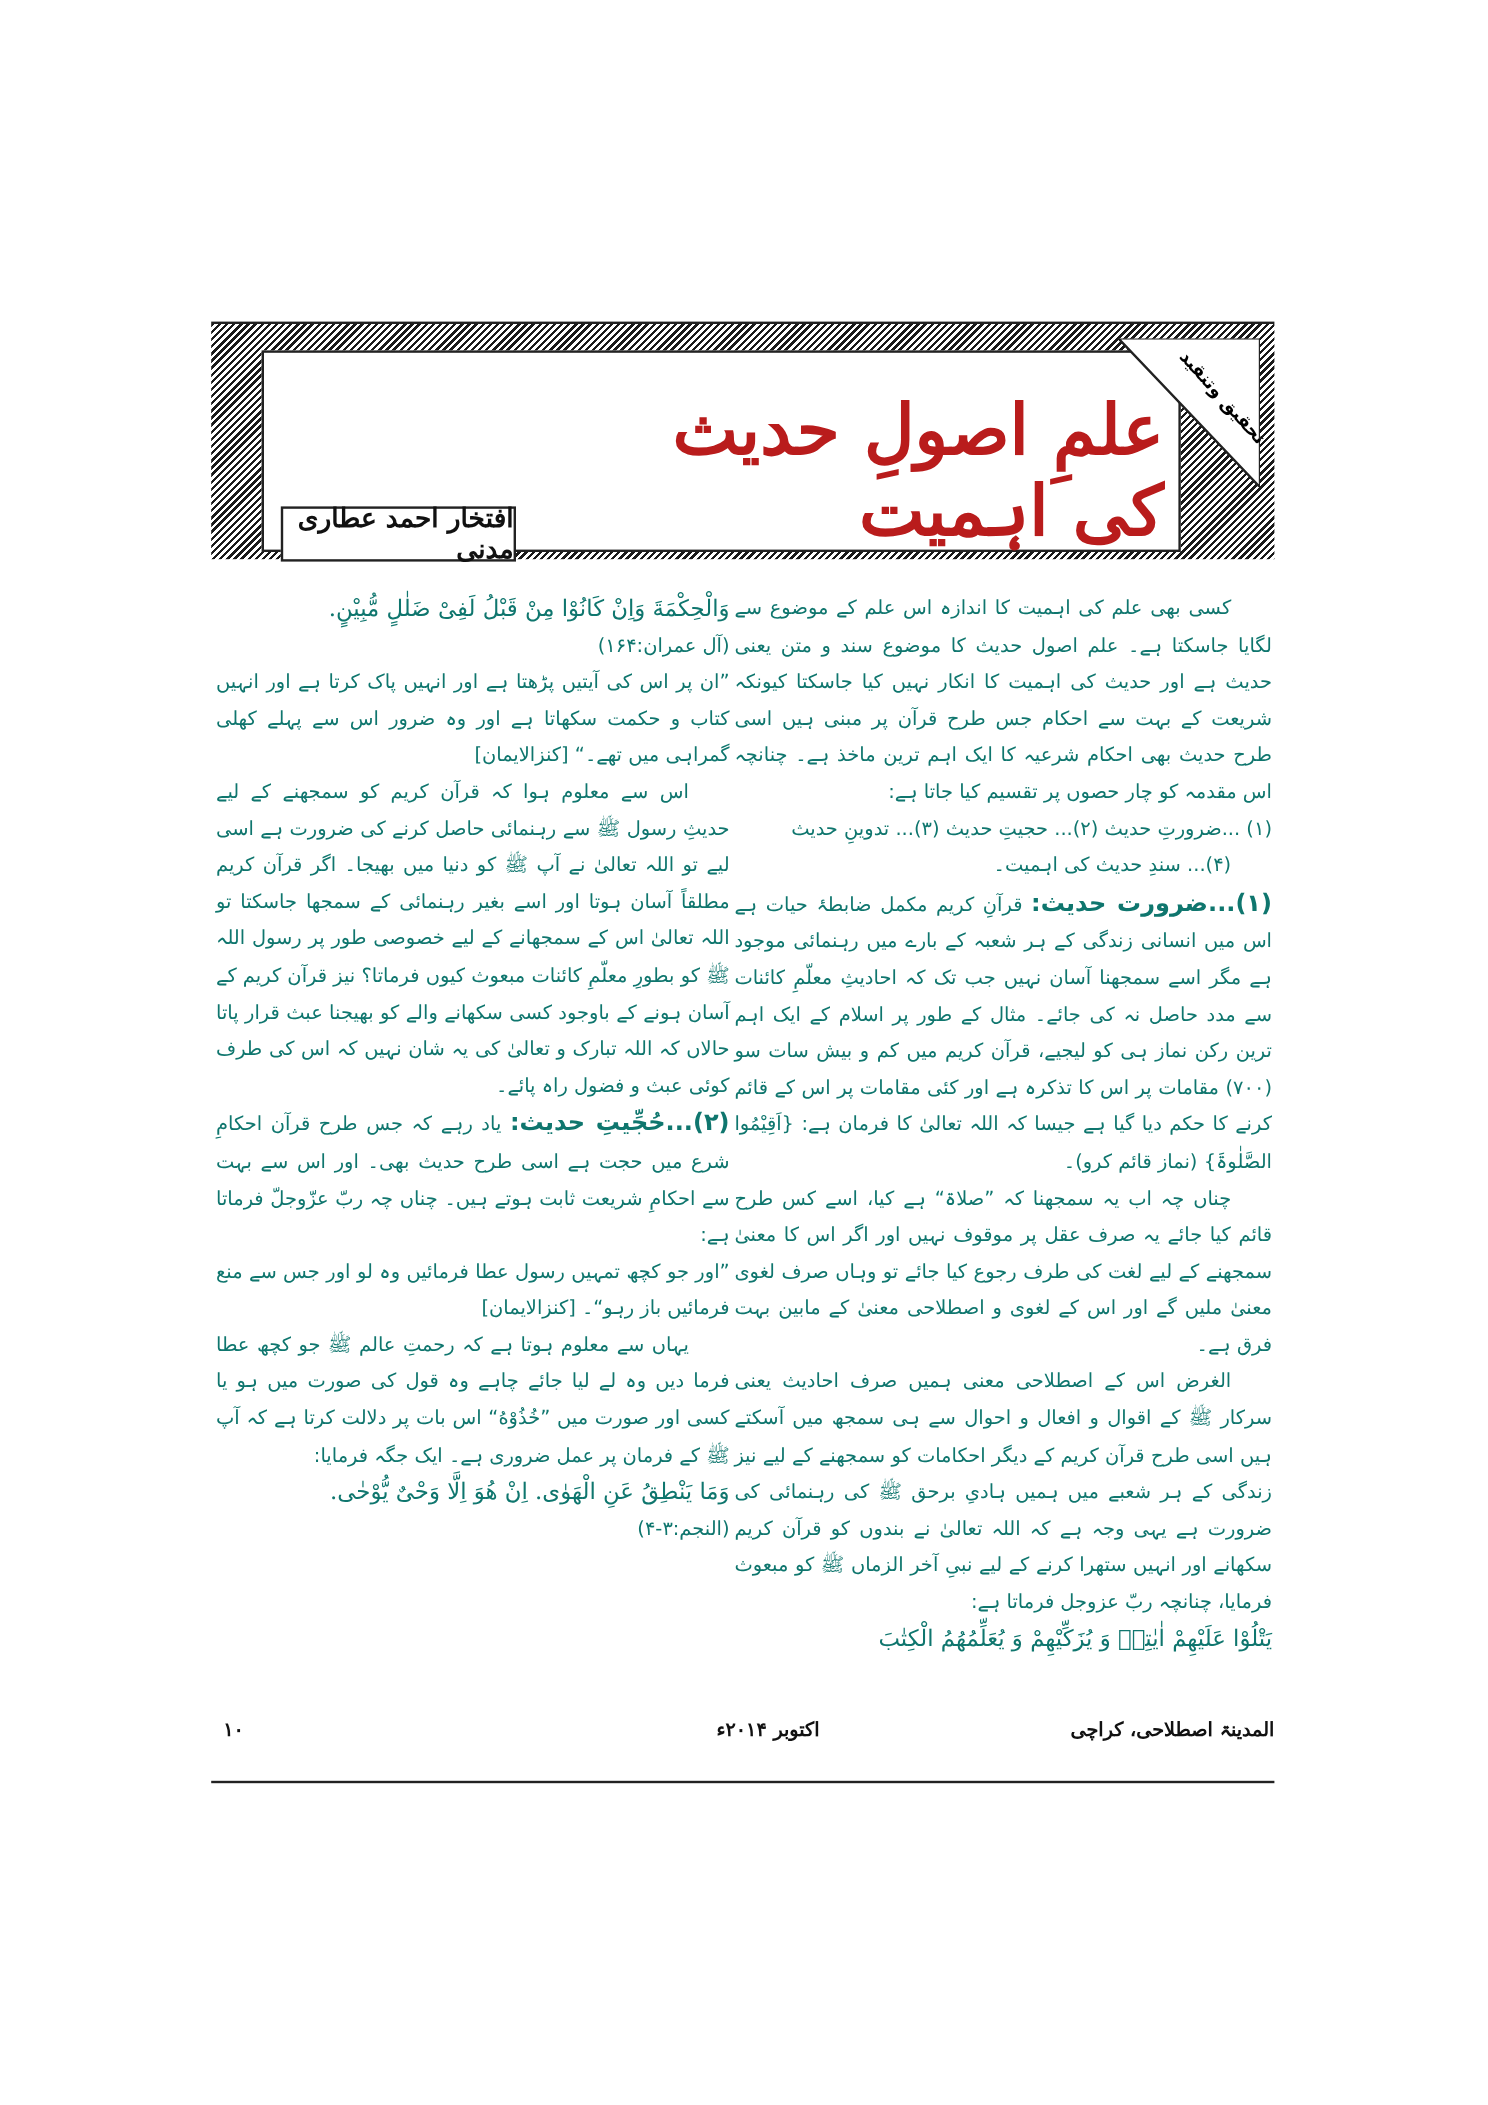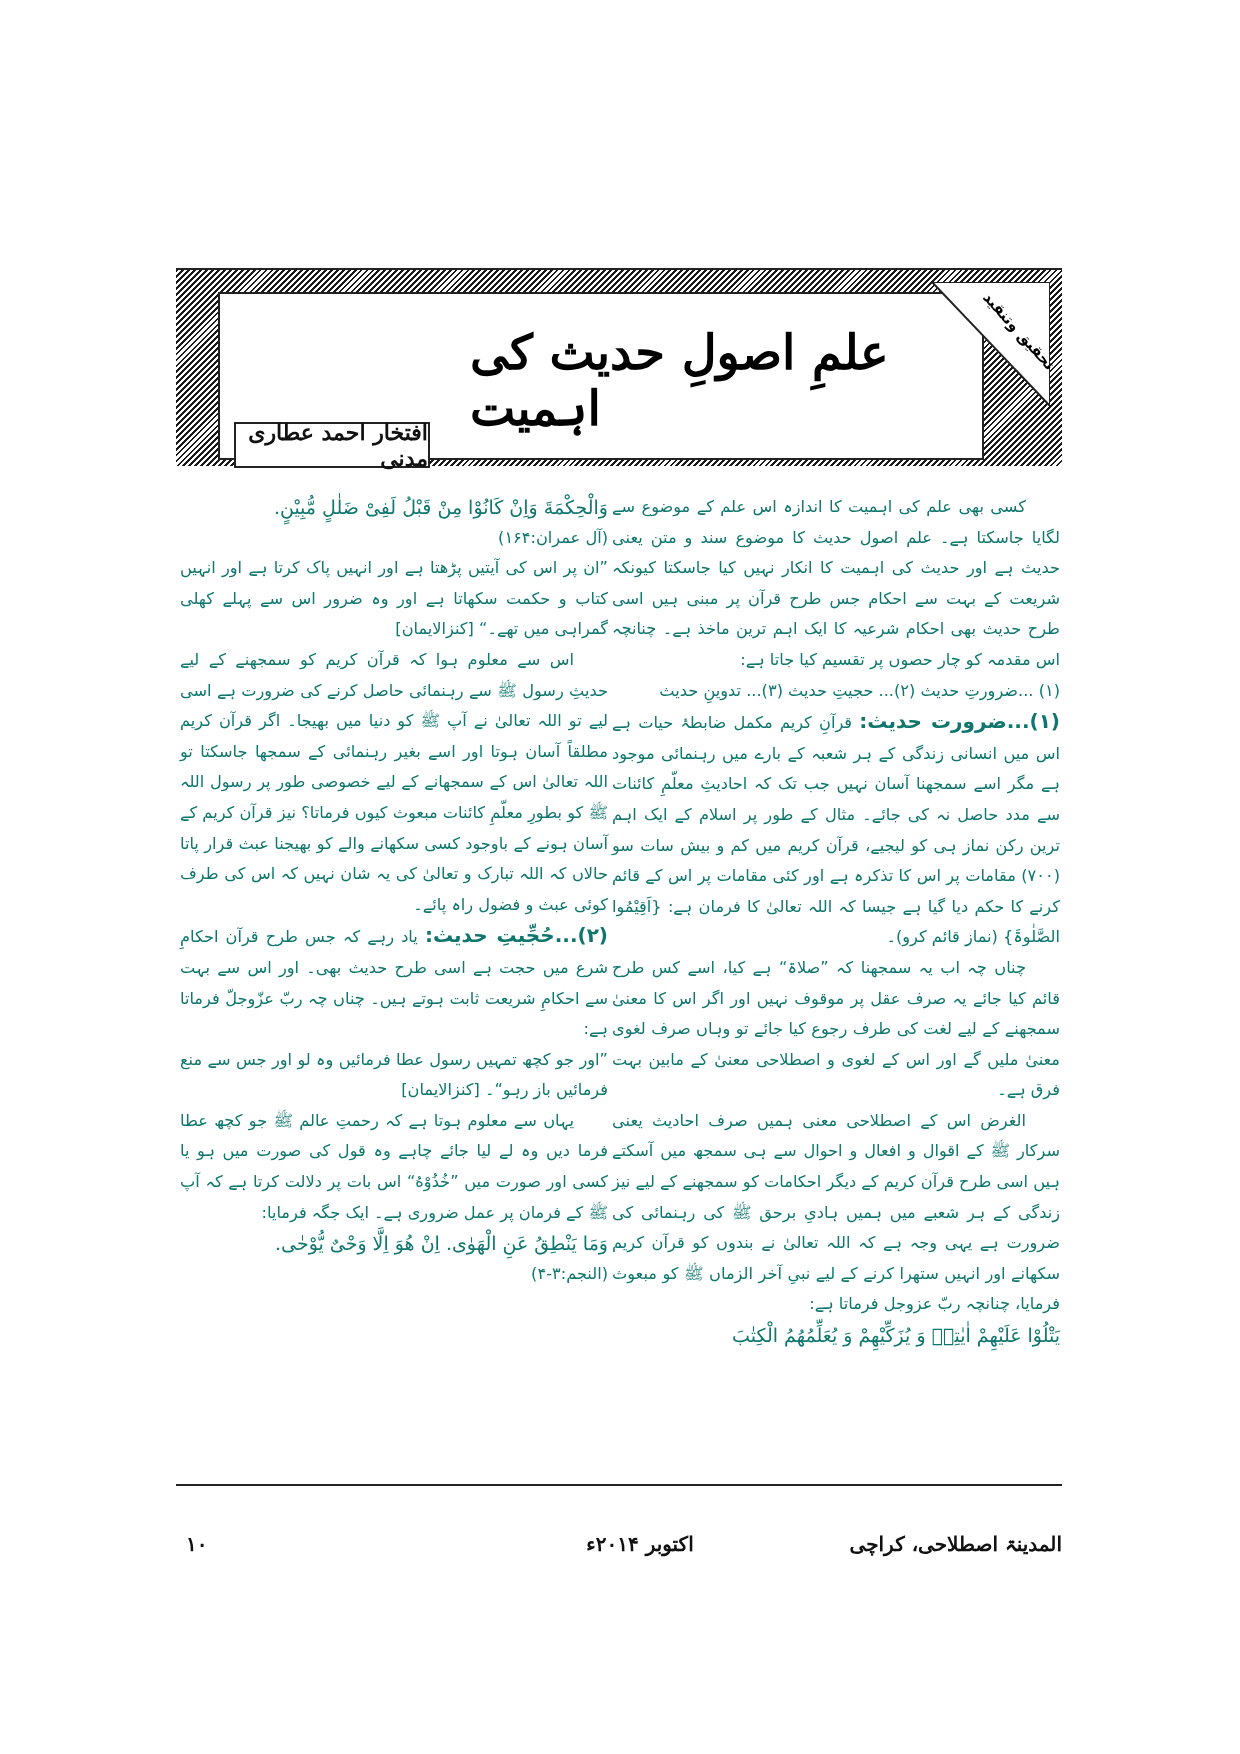--- a/index.html
+++ b/index.html
@@ -24,22 +24,22 @@
     }
     #corner svg { position: absolute; left: 0; top: 0; }
     #corner-label {
       position: absolute; left: 32px; top: 40px; width: 110px;
       transform: rotate(48deg); transform-origin: center;
       font-family: "DejaVu Sans", sans-serif; font-weight: bold; font-size: 15px;
       direction: rtl; text-align: center; color: #000; white-space: nowrap;
     }
     #title {
       position: absolute; left: 250px; top: 30px; width: 500px;
-      text-align: left; direction: rtl;
-      font-family: "DejaVu Serif", serif; font-weight: bold; font-size: 48px; color: #000000;
+      text-align: right; direction: rtl;
+      font-family: "DejaVu Serif", serif; font-weight: bold; font-size: 58px; color: #b91c1c;
     }
     #author-box {
       position: absolute; left: 14px; top: 128px; width: 196px; height: 46px;
       background: #fff; border: 2px solid #222; box-sizing: border-box;
       display: flex; align-items: center; justify-content: center;
     }
     #author {
       direction: rtl; font-family: "DejaVu Serif", serif; font-weight: bold; font-size: 22px;
     }
     .col {
@@ -56,21 +56,21 @@
       letter-spacing: 0.3px;
     }
     .heading { font-weight: bold; font-size: 20px; }
     .ref { font-weight: normal; }
     .right-align { text-align: right; }
     #footer-rule {
       position: absolute; left: 176px; top: 1484px; width: 886px; height: 0;
       border-top: 2px solid #222;
     }
     .footer-text {
-      position: absolute; top: 1532px; font-size: 20px; direction: rtl; font-weight: bold;
+      position: absolute; top: 1432px; font-size: 16px; direction: rtl; font-weight: bold;
       font-family: "DejaVu Serif", serif;
     }
     #footer-publisher { right: 178px; }
     #footer-date { left: 540px; width: 200px; text-align: center; }
     #footer-page { left: 186px; }
   </style>
 </head>
 <body>
 
 <div id="banner" class="hatch">
@@ -84,20 +84,21 @@
     <svg width="118" height="124" viewBox="0 0 118 124">
       <polygon points="0,0 118,0 118,124" fill="#ffffff" stroke="#222" stroke-width="2"></polygon>
     </svg>
     <div id="corner-label">تحقیق وتنقید</div>
   </div>
 </div>
 
 <div id="col-right" class="col">
     <p class="indent">کسی بھی علم کی اہمیت کا اندازہ اس علم کے موضوع سے لگایا جاسکتا ہے۔ علم اصول حدیث کا موضوع سند و متن یعنی حدیث ہے اور حدیث کی اہمیت کا انکار نہیں کیا جاسکتا کیونکہ شریعت کے بہت سے احکام جس طرح قرآن پر مبنی ہیں اسی طرح حدیث بھی احکام شرعیہ کا ایک اہم ترین ماخذ ہے۔ چنانچہ اس مقدمہ کو چار حصوں پر تقسیم کیا جاتا ہے:</p>
     <p>(۱) ...ضرورتِ حدیث (۲)... حجیتِ حدیث (۳)... تدوینِ حدیث</p>
+    <p class="indent">(۴)... سندِ حدیث کی اہمیت۔</p>
     <p><span class="heading">(۱)...ضرورت حدیث:</span><span> قرآنِ کریم مکمل ضابطۂ حیات ہے اس میں انسانی زندگی کے ہر شعبہ کے بارے میں رہنمائی موجود ہے مگر اسے سمجھنا آسان نہیں جب تک کہ احادیثِ معلّمِ کائنات سے مدد حاصل نہ کی جائے۔ مثال کے طور پر اسلام کے ایک اہم ترین رکن نماز ہی کو لیجیے، قرآن کریم میں کم و بیش سات سو (۷۰۰) مقامات پر اس کا تذکرہ ہے اور کئی مقامات پر اس کے قائم کرنے کا حکم دیا گیا ہے جیسا کہ اللہ تعالیٰ کا فرمان ہے: {اَقِیْمُوا الصَّلٰوۃَ} (نماز قائم کرو)۔</span></p>
     <p class="indent">چناں چہ اب یہ سمجھنا کہ ”صلاۃ“ ہے کیا، اسے کس طرح قائم کیا جائے یہ صرف عقل پر موقوف نہیں اور اگر اس کا معنیٰ سمجھنے کے لیے لغت کی طرف رجوع کیا جائے تو وہاں صرف لغوی معنیٰ ملیں گے اور اس کے لغوی و اصطلاحی معنیٰ کے مابین بہت فرق ہے۔</p>
     <p class="indent">الغرض اس کے اصطلاحی معنی ہمیں صرف احادیث یعنی سرکار ﷺ کے اقوال و افعال و احوال سے ہی سمجھ میں آسکتے ہیں اسی طرح قرآن کریم کے دیگر احکامات کو سمجھنے کے لیے نیز زندگی کے ہر شعبے میں ہمیں ہادیِ برحق ﷺ کی رہنمائی کی ضرورت ہے یہی وجہ ہے کہ اللہ تعالیٰ نے بندوں کو قرآن کریم سکھانے اور انہیں ستھرا کرنے کے لیے نبیِ آخر الزماں ﷺ کو مبعوث فرمایا، چنانچہ ربّ عزوجل فرماتا ہے:</p>
     <p class="arabic">یَتْلُوْا عَلَیْهِمْ اٰیٰتِهٖ وَ یُزَكِّیْهِمْ وَ یُعَلِّمُهُمُ الْكِتٰبَ</p>
   </div>
 <div id="col-left" class="col">
     <p class="arabic">وَالْحِكْمَةَ وَاِنْ كَانُوْا مِنْ قَبْلُ لَفِیْ ضَلٰلٍ مُّبِیْنٍ.</p>
     <p class="ref right-align">(آل عمران:۱۶۴)</p>
     <p>”ان پر اس کی آیتیں پڑھتا ہے اور انہیں پاک کرتا ہے اور انہیں کتاب و حکمت سکھاتا ہے اور وہ ضرور اس سے پہلے کھلی گمراہی میں تھے۔“ [کنزالایمان]</p>
     <p class="indent">اس سے معلوم ہوا کہ قرآن کریم کو سمجھنے کے لیے حدیثِ رسول ﷺ سے رہنمائی حاصل کرنے کی ضرورت ہے اسی لیے تو اللہ تعالیٰ نے آپ ﷺ کو دنیا میں بھیجا۔ اگر قرآن کریم مطلقاً آسان ہوتا اور اسے بغیر رہنمائی کے سمجھا جاسکتا تو اللہ تعالیٰ اس کے سمجھانے کے لیے خصوصی طور پر رسول اللہ ﷺ کو بطورِ معلّمِ کائنات مبعوث کیوں فرماتا؟ نیز قرآن کریم کے آسان ہونے کے باوجود کسی سکھانے والے کو بھیجنا عبث قرار پاتا حالاں کہ اللہ تبارک و تعالیٰ کی یہ شان نہیں کہ اس کی طرف کوئی عبث و فضول راہ پائے۔</p>

